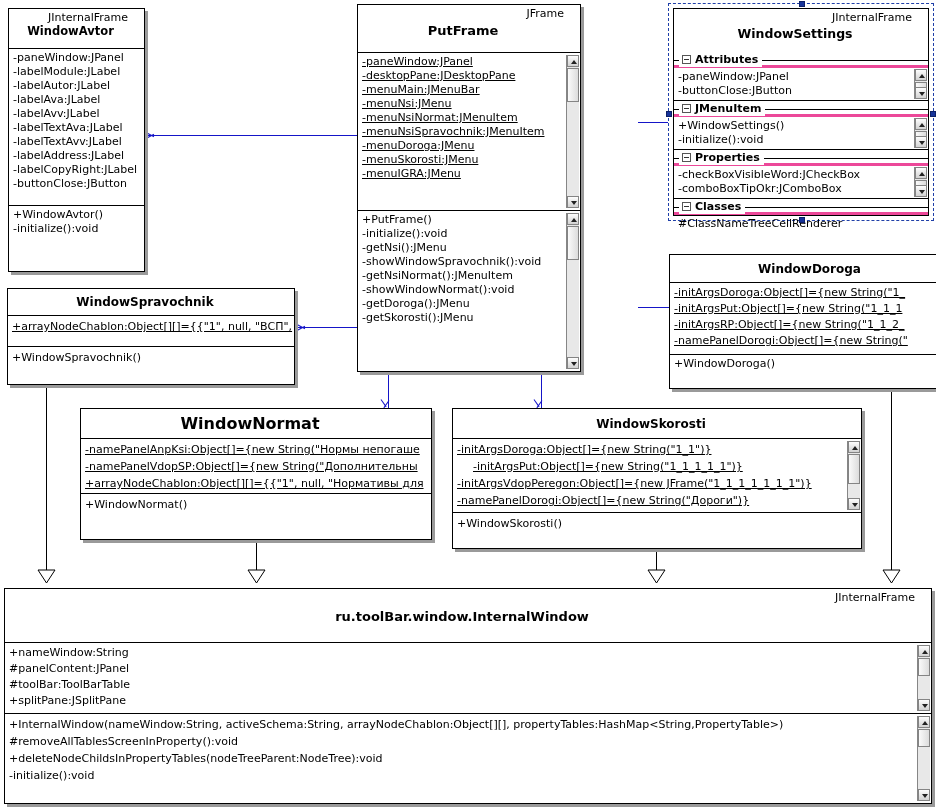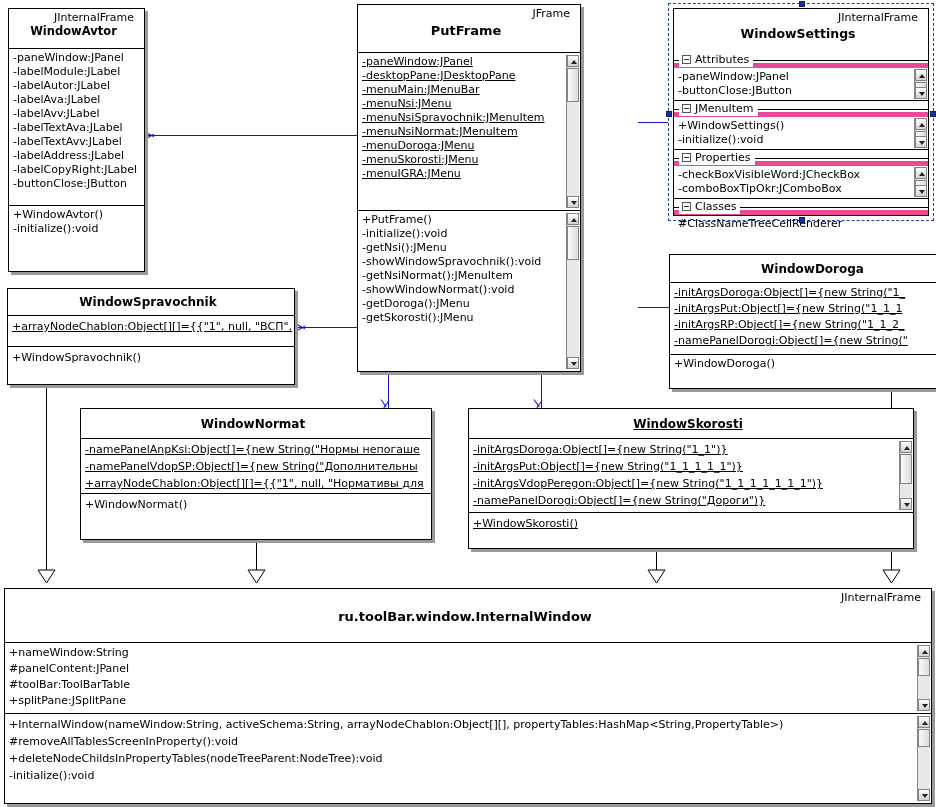--- a/index.html
+++ b/index.html
@@ -26,21 +26,21 @@
     background:#fff;
   }
   .cls.sel > .inner {
     border:1px solid #000;
     height:100%;
     position:relative;
     background:#fff;
   }
   .hdr {
     position:relative;
-    padding:2px 10px 3px 4px;
+    padding:2px 16px 3px 4px;
     border-bottom:1px solid #000;
   }
   .stereo {
     text-align:right;
     font-size:11px;
     line-height:13px;
     white-space:nowrap;
   }
   .cname {
     text-align:center;
@@ -89,21 +89,22 @@
     background:linear-gradient(90deg,#fafafa,#dcdcdc);
     border:1px solid #848484;
   }
   .sb.tall .thumb { height:34px; }
   .sb.short .thumb { height:16px; }
 
   
   .grp {
     position:relative;
     height:16px;
-    border-bottom:5px solid #ec4899;
+    border-bottom:3px solid #ec4899;
+    font-weight:bold;
   }
   .grp .gline {
     position:absolute; left:0; right:0; top:8px; height:0;
     border-top:1px solid #000;
   }
   .grp .glabel {
     position:absolute; left:5px; top:0px;
     background:#fff; padding:0 4px 0 3px;
     font-size:11px; line-height:15px; white-space:nowrap;
     display:flex; align-items:center; gap:4px;
@@ -214,22 +215,22 @@
 <div class="cls" style="left:357px; top:4px; width:224px; height:368px;">
   <div class="hdr" style="height:48px;">
     <div class="stereo">JFrame</div>
     <div class="cname" style="font-size:13px; line-height:22px;">PutFrame</div>
   </div>
   <div class="comp" style="height:158px;">
     <div class="feat st">-paneWindow:JPanel</div>
     <div class="feat st">-desktopPane:JDesktopPane</div>
     <div class="feat st">-menuMain:JMenuBar</div>
     <div class="feat st">-menuNsi:JMenu</div>
+    <div class="feat st">-menuNsiNormat:JMenuItem</div>
     <div class="feat st">-menuNsiSpravochnik:JMenuItem</div>
-    <div class="feat st">-menuNsiNormat:JMenuItem</div>
     <div class="feat st">-menuDoroga:JMenu</div>
     <div class="feat st">-menuSkorosti:JMenu</div>
     <div class="feat st">-menuIGRA:JMenu</div>
     <div class="sb tall">
       <div class="btn up">
           <i></i>
         </div>
       <div class="thumb"></div>
       <div class="btn dn">
           <i></i>
@@ -376,40 +377,40 @@
   <div class="comp" style="height:31px;">
     <div class="feat st" style="line-height:18px;">+arrayNodeChablon:Object[][]={{"1", null, "ВСП",</div>
   </div>
   <div class="comp last" style="height:37px;">
     <div class="feat" style="line-height:18px;">+WindowSpravochnik()</div>
   </div>
 </div>
 
 <div class="cls" style="left:80px; top:408px; width:352px; height:132px;">
   <div class="hdr" style="height:30px;">
-    <div class="cname" style="line-height:26px; font-size:12px;">WindowNormat</div>
+    <div class="cname" style="line-height:26px; font-size:16px;">WindowNormat</div>
   </div>
   <div class="comp" style="height:55px;">
     <div class="feat st" style="line-height:17px;">-namePanelAnpKsi:Object[]={new String("Нормы непогаше</div>
     <div class="feat st" style="line-height:17px;">-namePanelVdopSP:Object[]={new String("Дополнительны</div>
     <div class="feat st" style="line-height:17px;">+arrayNodeChablon:Object[][]={{"1", null, "Нормативы для</div>
   </div>
   <div class="comp last" style="height:45px;">
     <div class="feat" style="line-height:18px;">+WindowNormat()</div>
   </div>
 </div>
 
-<div class="cls" style="left:468px; top:408px; width:446px; height:141px;text-decoration:underline;">
+<div class="cls" style="left:452px; top:408px; width:410px; height:141px;">
   <div class="hdr" style="height:30px;">
     <div class="cname" style="line-height:26px; font-size:12px;">WindowSkorosti</div>
   </div>
   <div class="comp" style="height:74px;">
     <div class="feat st" style="line-height:17px;">-initArgsDoroga:Object[]={new String("1_1")}</div>
-    <div class="feat st" style="line-height:17px;">-initArgsPut:Object[]={new String("1_1_1_1_1")}</div>
-    <div class="feat st" style="line-height:17px;">-initArgsVdopPeregon:Object[]={new String("1_1_1_1_1_1_1")}</div>
+    <div class="feat st" style="line-height:17px;margin-left:16px;">-initArgsPut:Object[]={new String("1_1_1_1_1")}</div>
+    <div class="feat st" style="line-height:17px;">-initArgsVdopPeregon:Object[]={new JFrame("1_1_1_1_1_1_1")}</div>
     <div class="feat st" style="line-height:17px;">-namePanelDorogi:Object[]={new String("Дороги")}</div>
     <div class="sb short">
       <div class="btn up">
           <i></i>
         </div>
       <div class="thumb" style="height:30px;"></div>
       <div class="btn dn">
           <i></i>
         </div>
     </div>

